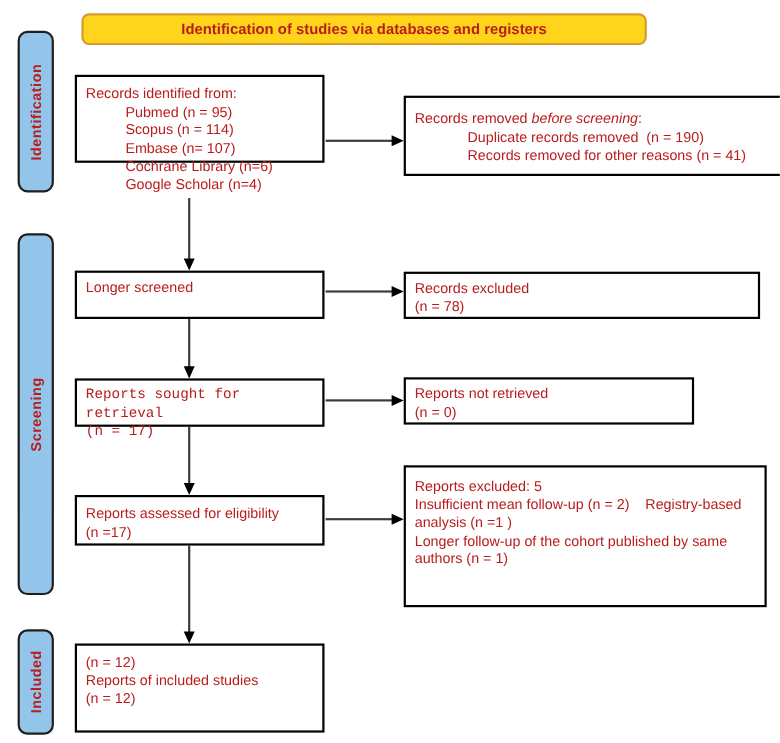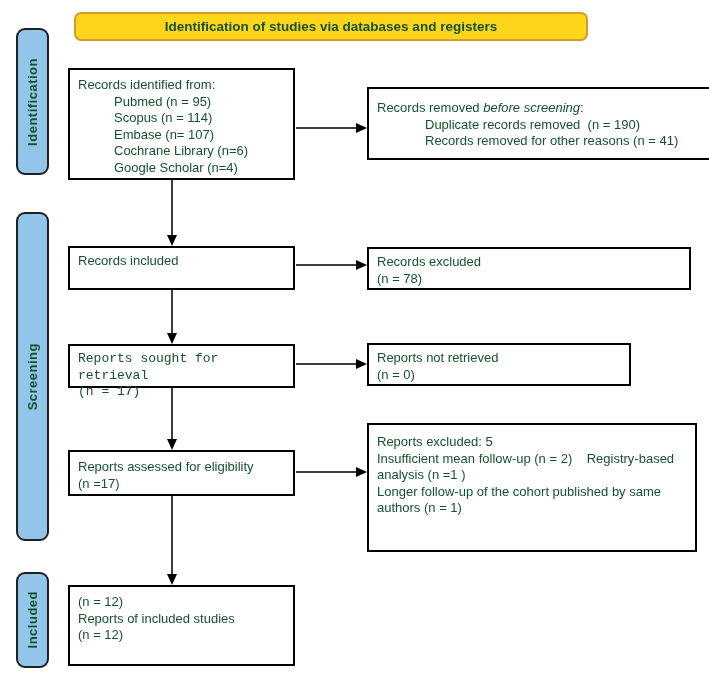--- a/index.html
+++ b/index.html
@@ -2,21 +2,21 @@
 <html><head>
 <meta charset="utf-8">
 <style>
   html, body { margin: 0; padding: 0; background: #ffffff; }
   #stage-area {
     position: relative;
     width: 709px;
     height: 675px;
     background: #ffffff;
     font-family: "Liberation Sans", sans-serif;
-    color: #14532d;
+    color: #b91c1c;
     overflow: hidden;
   }
 
   
   .banner {
     position: absolute;
     left: 74px; top: 12px;
     width: 514px; height: 29px;
     box-sizing: border-box;
     background: #FFD51C;
@@ -62,21 +62,21 @@
     border: 2px solid #000000;
     font-size: 13px;
     line-height: 16.5px;
     padding: 5px 8px;
   }
   .box .line { white-space: pre-wrap; }
   .box .line.indent { padding-left: 48px; }
   .box-records-identified .line.indent { padding-left: 36px; }
   .em { font-style: italic; }
 
-  .box-records-identified { left: 68px;  top: 68px;  width: 227px; height: 112px; padding-top: 7px; }
+  .box-records-identified { left: 68px;  top: 68px;  width: 227px; height: 80px; padding-top: 7px; }
   .box-records-removed    { left: 367px; top: 87px;  width: 356px; height: 73px;  padding-top: 11px; }
   .box-records-screened   { left: 68px;  top: 246px; width: 227px; height: 44px; }
   .box-records-excluded   { left: 367px; top: 247px; width: 324px; height: 43px; }
   .box-reports-sought     { left: 68px;  top: 344px; width: 227px; height: 44px; font-family: Liberation Mono, monospace; }
   .box-reports-not-retrieved { left: 367px; top: 343px; width: 264px; height: 43px; }
   .box-reports-assessed   { left: 68px;  top: 450px; width: 227px; height: 46px; padding-top: 7px; }
   .box-reports-excluded5  { left: 367px; top: 423px; width: 330px; height: 129px; padding-top: 9px; }
   .box-studies-included   { left: 68px;  top: 585px; width: 227px; height: 81px; padding-top: 7px; }
 
   
@@ -123,21 +123,21 @@
       <div class="line indent"><span>Google Scholar (n=4)</span></div>
     </div>
 
   <div class="box box-records-removed">
       <div class="line"><span>Records removed </span><span class="em">before screening</span><span>:</span></div>
       <div class="line indent"><span>Duplicate records removed&nbsp; (n = 190)</span></div>
       <div class="line indent"><span>Records removed for other reasons (n = 41)</span></div>
     </div>
 
   <div class="box box-records-screened">
-      <div class="line"><span>Records included</span></div>
+      <div class="line"><span>Longer screened</span></div>
     </div>
 
   <div class="box box-records-excluded">
       <div class="line"><span>Records excluded</span></div>
       <div class="line"><span>(n = 78)</span></div>
     </div>
 
   <div class="box box-reports-sought">
       <div class="line"><span>Reports sought for retrieval</span></div>
       <div class="line"><span>(n = 17)</span></div>

